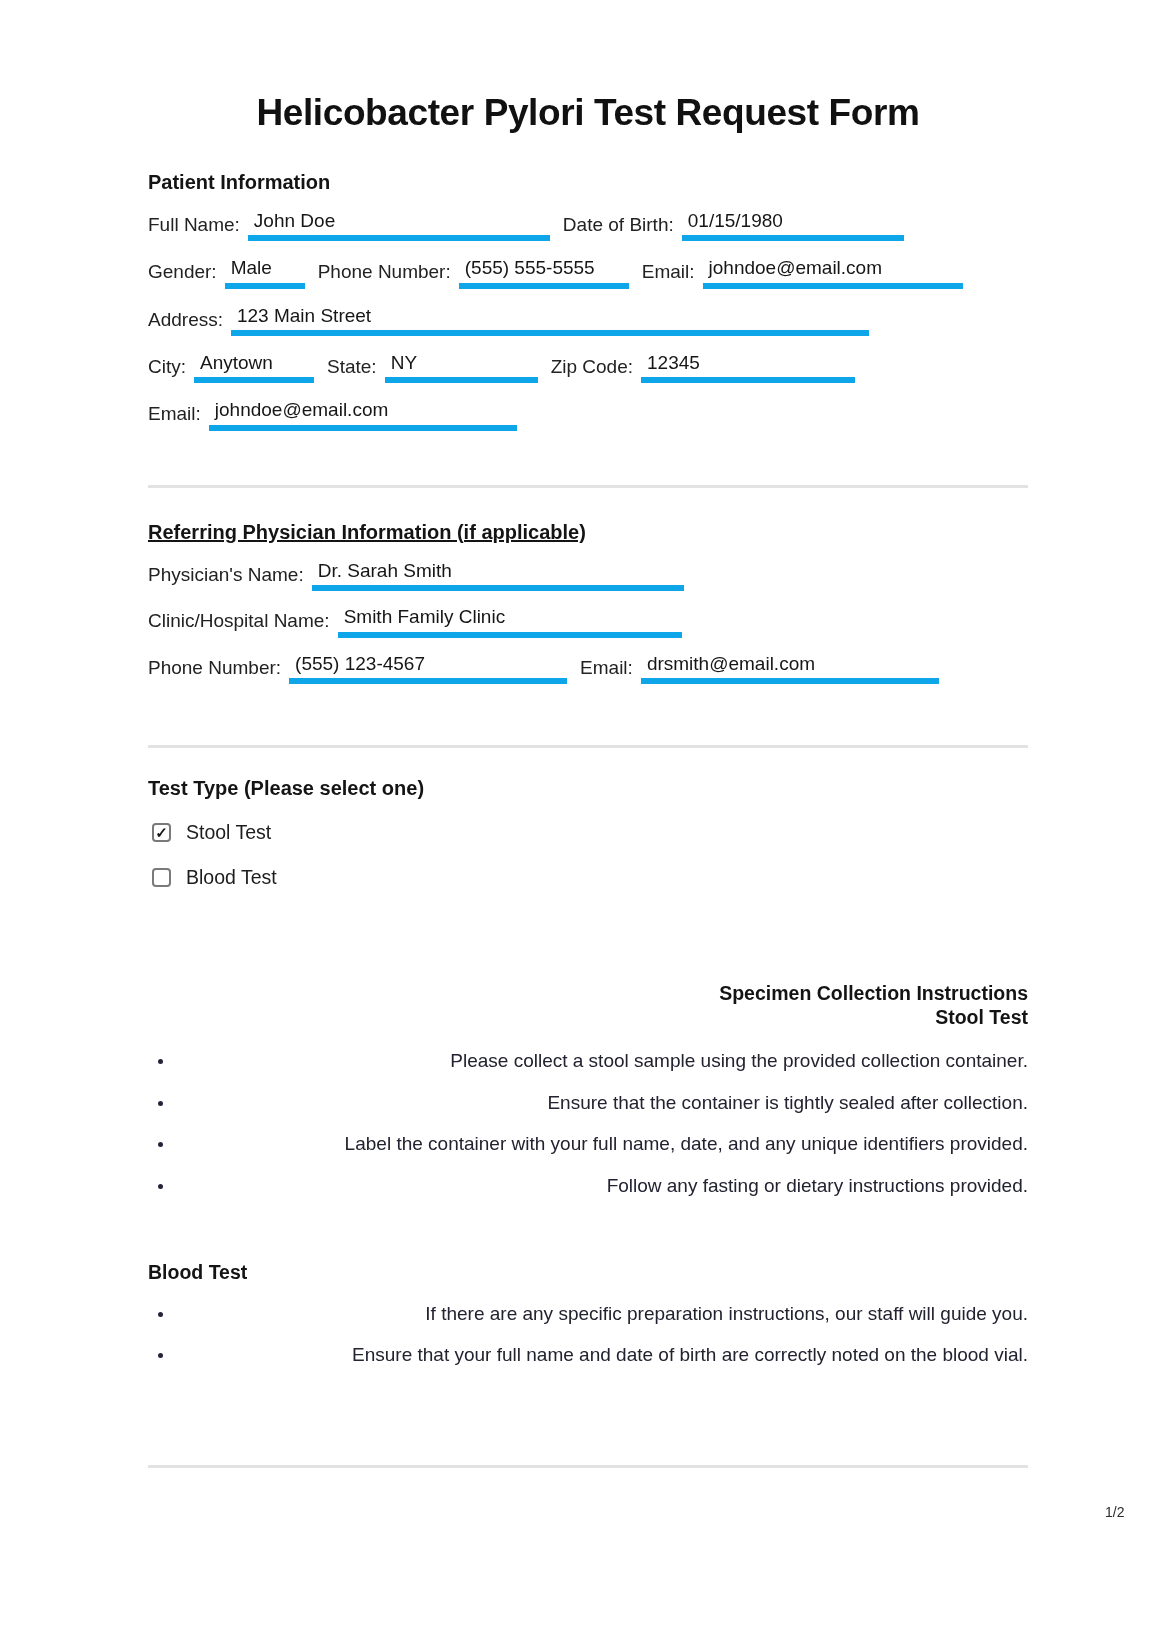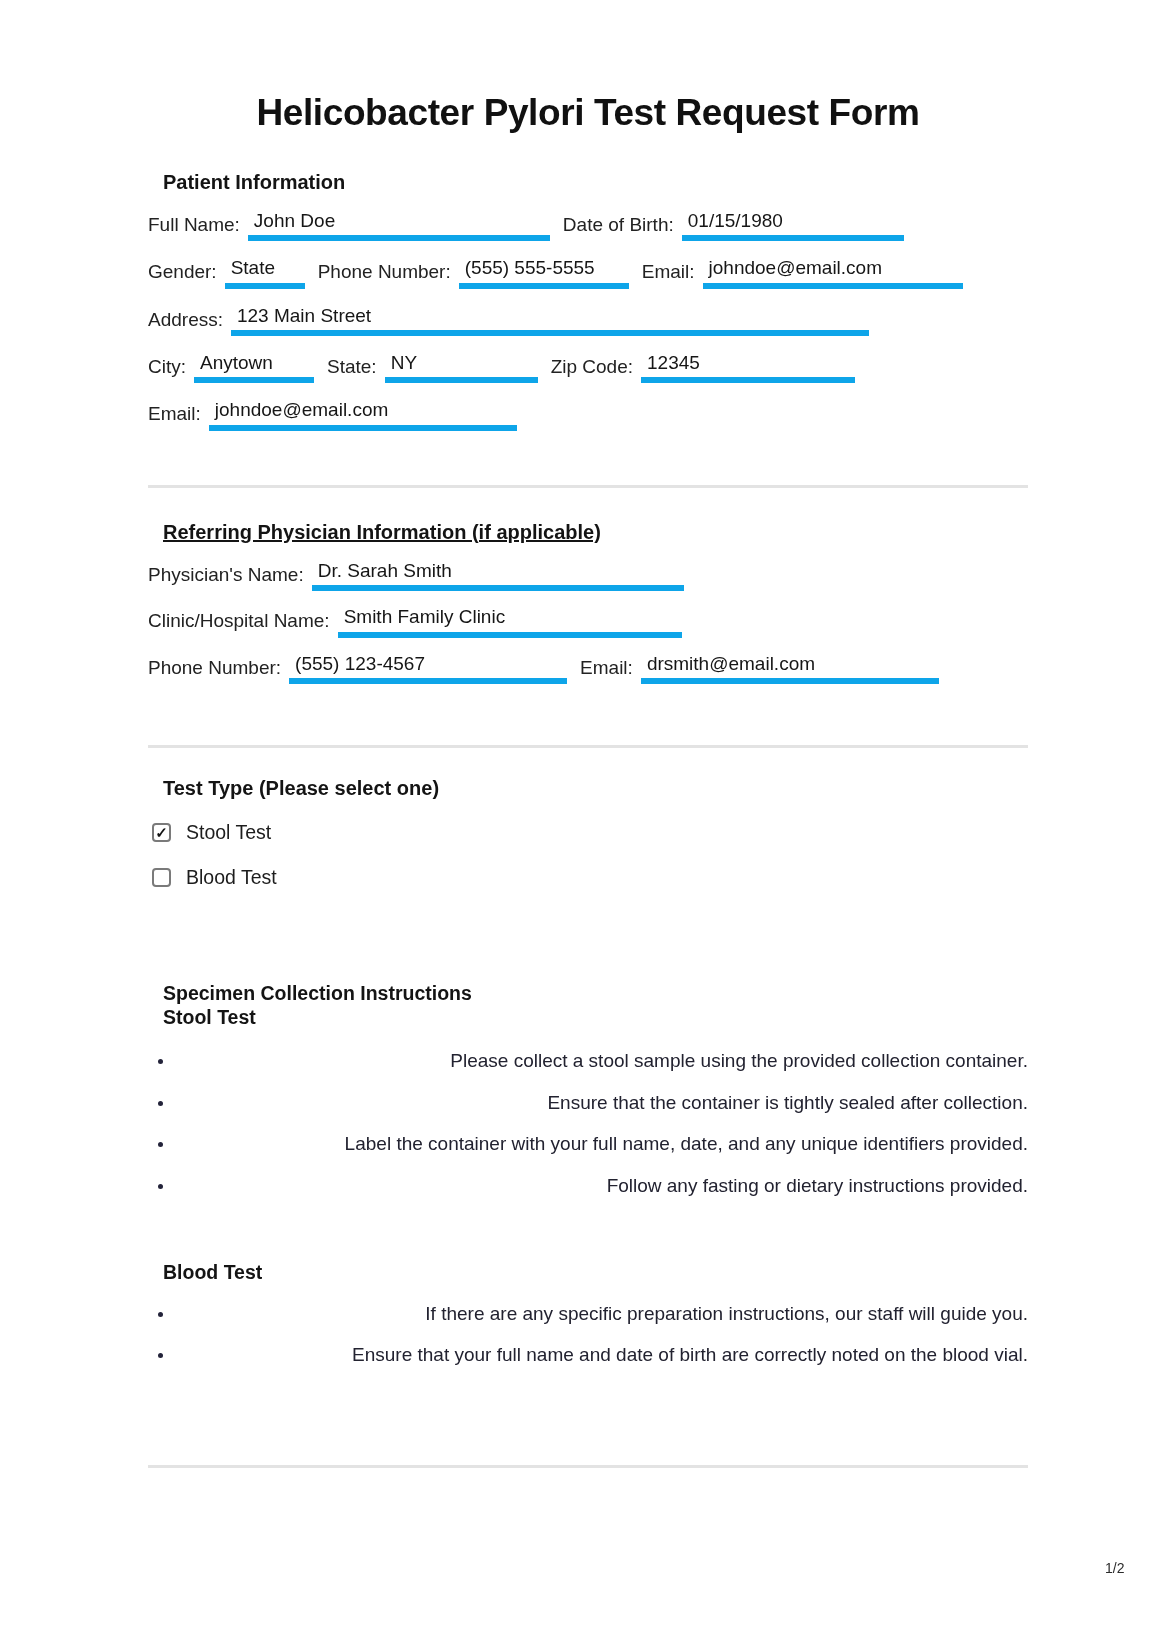--- a/index.html
+++ b/index.html
@@ -7,25 +7,25 @@
     width:1176px;height:1630px;position:relative;overflow:hidden;
     background:#ffffff;color:#1d1d1d;
     font-family:"Liberation Sans", sans-serif;
     -webkit-font-smoothing:antialiased;
   }
   .wrap{position:absolute;left:148px;top:0;width:880px;}
   .title{
     margin-top:93px;font-size:37px;font-weight:700;line-height:1.1;
     text-align:center;color:#111;letter-spacing:-0.4px;white-space:nowrap;
   }
-  .sec-h{font-size:20px;font-weight:700;line-height:1.2;color:#141414;margin-left:15px;}
+  .sec-h{font-size:20px;font-weight:700;line-height:1.2;color:#141414;}
   .mt-patient{margin-top:36px;}
   .mt-phys{margin-top:32px;text-decoration:underline;}
   .mt-testtype{margin-top:28px;}
-  .mt-specimen{margin-top:92px;}
+  .mt-specimen{margin-top:92px;text-align:right;}
   .mt-blood{margin-top:63px;}
   .frow{display:flex;align-items:flex-end;margin-top:16px;font-size:19px;line-height:1.18;gap:8px;}
   .frow.tight{margin-top:15px;}
   .fl{white-space:nowrap;padding-bottom:5px;color:#222;}
   .fl.gap{margin-left:5px;}
   .fv{
     padding:0 4px 3px 6px;border-bottom:6px solid #0ea5e9;
     white-space:nowrap;box-sizing:border-box;flex:none;color:#161616;
   }
   .w-fullname{width:302px;} .w-dob{width:222px;}
@@ -44,41 +44,41 @@
     border:2px solid #7a7a7a;border-radius:4px;box-sizing:border-box;
     display:flex;align-items:center;justify-content:center;
     font-size:15px;font-weight:700;color:#111;line-height:1;
     background:#fff;
   }
   .cb-label{margin-left:15px;font-size:19.5px;color:#1d1d1d;}
   .stack-h{line-height:24px;}
   .bullet{display:flex;align-items:flex-start;font-size:19px;line-height:24px;color:#222230;justify-content:space-between;}
   .b1{margin-top:20px;} .b2{margin-top:18px;} .b3{margin-top:17px;} .b4{margin-top:18px;}
   .dot{width:5px;height:5px;border-radius:50%;background:#23233a;flex:none;margin:10px 14px 0 10px;}
-  .page-num{position:absolute;left:1105px;top:1560px;font-size:14px;color:#2b2b2b;}
+  .page-num{position:absolute;left:1105px;top:1504px;font-size:14px;color:#2b2b2b;}
 </style>
 </head>
 <body>
 
 <div class="wrap">
 
   <div class="title">Helicobacter Pylori Test Request Form</div>
 
   <div class="sec-h mt-patient">Patient Information</div>
 
   <div class="frow">
     <span class="fl">Full Name:</span>
     <span class="fv w-fullname">John Doe</span>
     <span class="fl gap">Date of Birth:</span>
     <span class="fv w-dob">01/15/1980</span>
   </div>
 
   <div class="frow">
     <span class="fl">Gender:</span>
-    <span class="fv w-gender">State</span>
+    <span class="fv w-gender">Male</span>
     <span class="fl gap">Phone Number:</span>
     <span class="fv w-phone1">(555) 555-5555</span>
     <span class="fl gap">Email:</span>
     <span class="fv w-email1">johndoe@email.com</span>
   </div>
 
   <div class="frow">
     <span class="fl">Address:</span>
     <span class="fv w-address">123 Main Street</span>
   </div>

